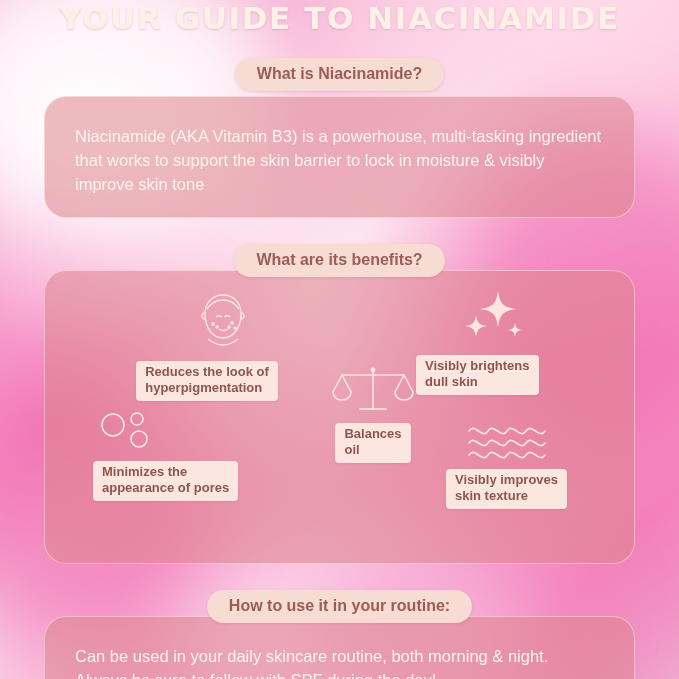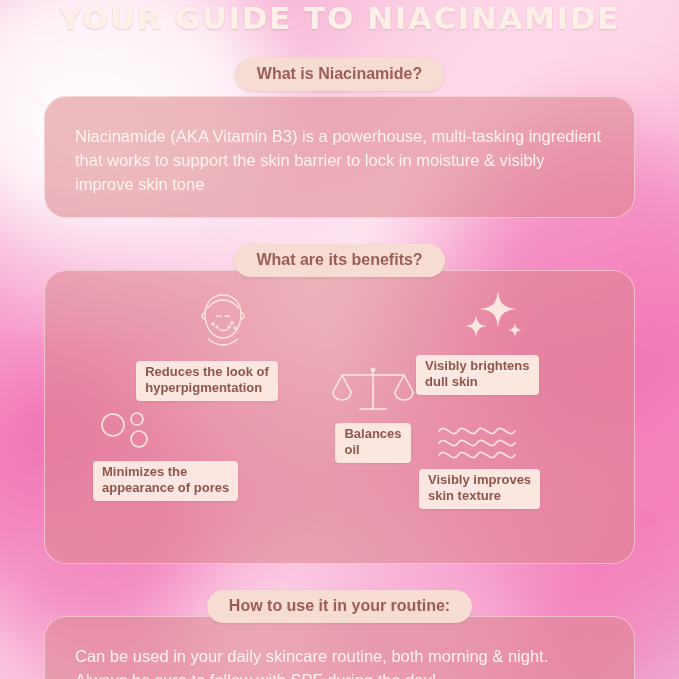--- a/index.html
+++ b/index.html
@@ -118,21 +118,21 @@
     border-radius: 4px;
     text-align: left;
     white-space: pre-line;
     box-shadow: 0 1px 2px rgba(160,90,120,0.18);
   }
 
   .b-face   { left: 62px;  top: 20px;  width: 200px; }
   .b-spark  { right: 28px; top: 18px;  width: 190px; align-items: flex-start; text-decoration: underline; }
   .b-scale  { left: 243px; top: 92px;  width: 170px; }
   .b-pores  { left: 48px;  top: 140px; width: 200px; align-items: flex-start; }
-  .b-wave   { right: 20px; top: 150px; width: 195px; align-items: flex-start; }
+  .b-wave   { right: 30px; top: 150px; width: 195px; align-items: center; }
 
   .b-spark .icon { margin-left: 42px; }
   .b-pores .icon { margin-left: 6px; }
   .b-wave .icon  { margin-left: 16px; }
   .b-face .icon  { margin-left: 32px; }
 
   svg { display: block; }
 </style>
 </head>
 <body>

